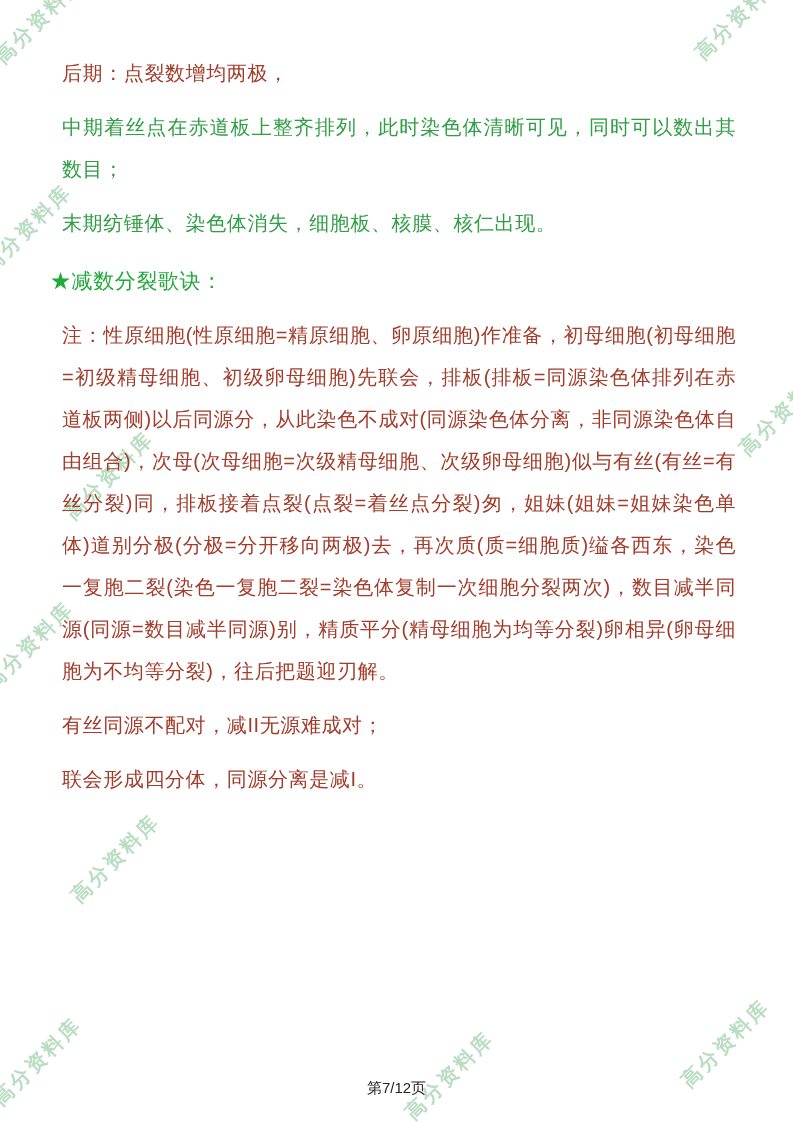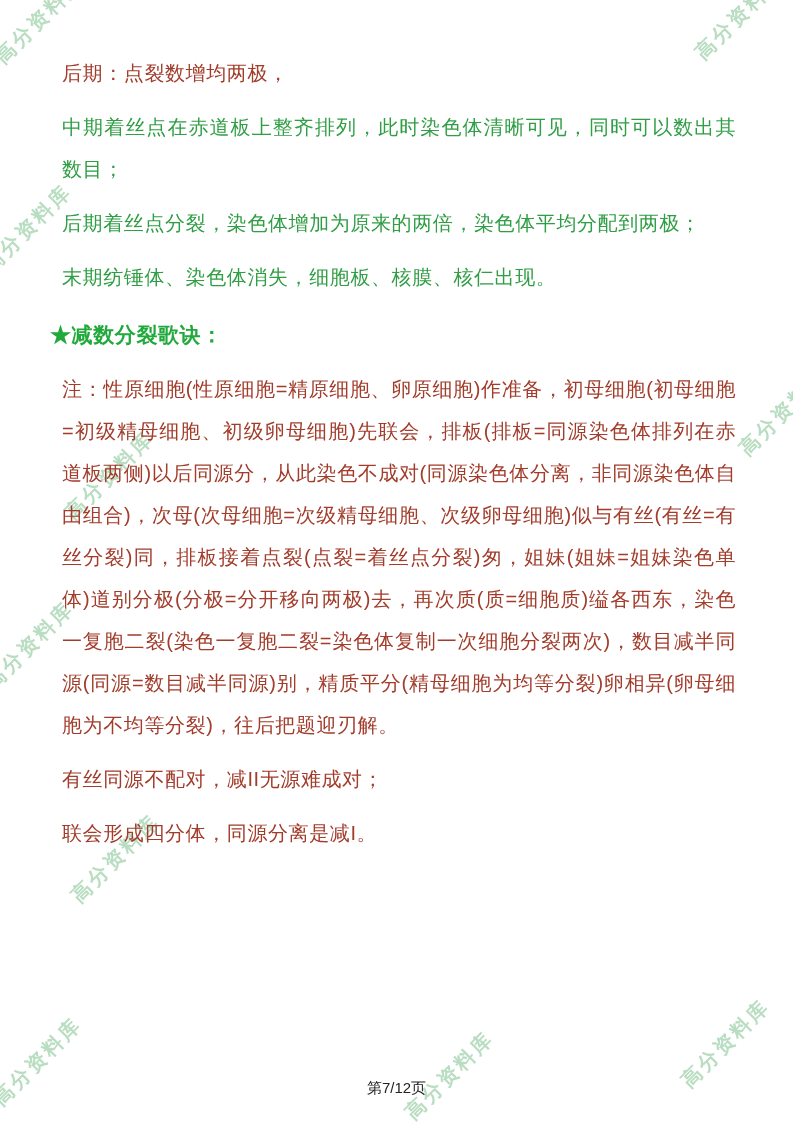--- a/index.html
+++ b/index.html
@@ -36,21 +36,21 @@
     margin: 12px;
     font-size: 20px;
     line-height: 42px;
     letter-spacing: 0.6px;
     text-align: justify;
     text-justify: inter-ideograph;
   }
   .green { color: #2f9e44; }
   .heading {
     color: #22a93c;
-    font-weight: bold;
+    font-weight: normal;
     font-size: 21px;
     line-height: 42px;
     letter-spacing: 0.6px;
     margin: 16px 0 0 0;
     text-align: left;
   }
   .footer {
     position: absolute;
     z-index: 1;
     left: 0;
@@ -71,21 +71,20 @@
 <div class="watermark" style="left:52px; top:462px;">高分资料库</div>
 <div class="watermark" style="left:-28px; top:632px;">高分资料库</div>
 <div class="watermark" style="left:58px; top:845px;">高分资料库</div>
 <div class="watermark" style="left:-20px; top:1048px;">高分资料库</div>
 <div class="watermark" style="left:392px; top:1062px;">高分资料库</div>
 <div class="watermark" style="left:668px; top:1030px;">高分资料库</div>
 
 <div class="content">
   <p class="para">后期：点裂数增均两极，</p>
   <p class="para green">中期着丝点在赤道板上整齐排列，此时染色体清晰可见，同时可以数出其数目；</p>
-  <p class="para green">后期着丝点分裂，染色体增加为原来的两倍，染色体平均分配到两极；</p>
   <p class="para green">末期纺锤体、染色体消失，细胞板、核膜、核仁出现。</p>
 
   <p class="heading">★减数分裂歌诀：</p>
   <p class="para">注：性原细胞(性原细胞=精原细胞、卵原细胞)作准备，初母细胞(初母细胞=初级精母细胞、初级卵母细胞)先联会，排板(排板=同源染色体排列在赤道板两侧)以后同源分，从此染色不成对(同源染色体分离，非同源染色体自由组合)，次母(次母细胞=次级精母细胞、次级卵母细胞)似与有丝(有丝=有丝分裂)同，排板接着点裂(点裂=着丝点分裂)匆，姐妹(姐妹=姐妹染色单体)道别分极(分极=分开移向两极)去，再次质(质=细胞质)缢各西东，染色一复胞二裂(染色一复胞二裂=染色体复制一次细胞分裂两次)，数目减半同源(同源=数目减半同源)别，精质平分(精母细胞为均等分裂)卵相异(卵母细胞为不均等分裂)，往后把题迎刃解。</p>
 
   <p class="para">有丝同源不配对，减II无源难成对；</p>
   <p class="para">联会形成四分体，同源分离是减I。</p>
 </div>
 
 <div class="footer">第7/12页</div>

